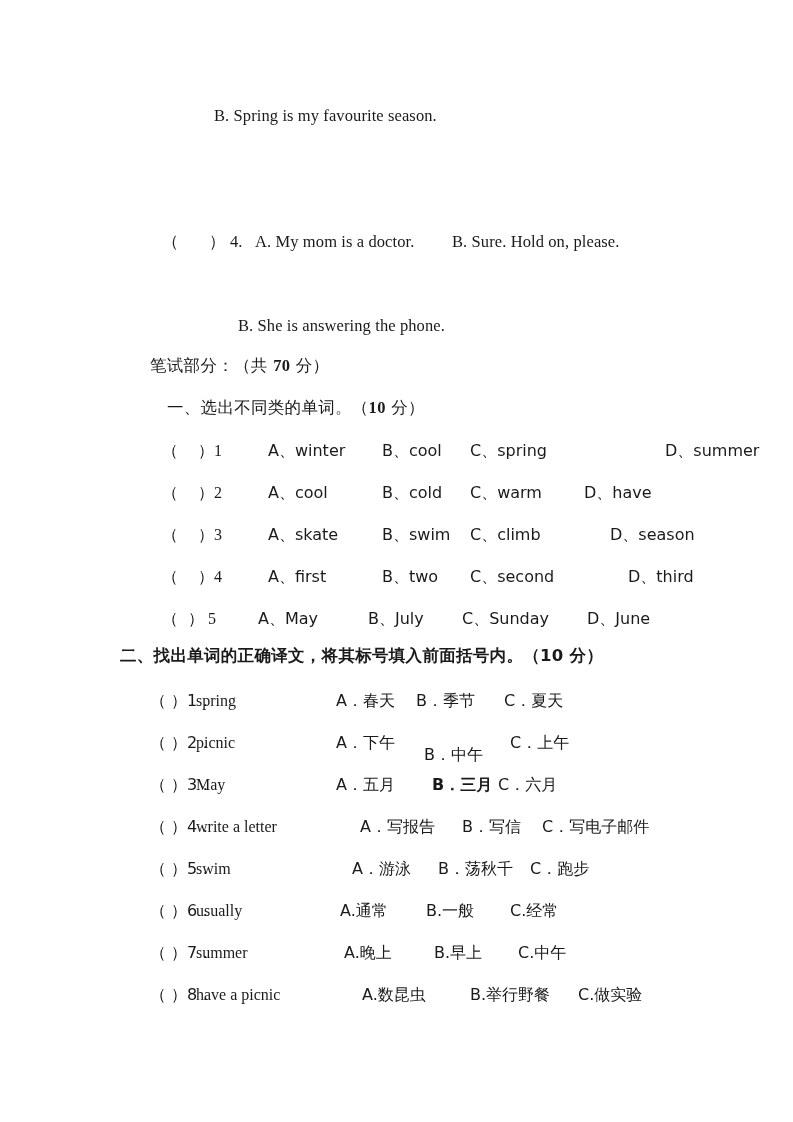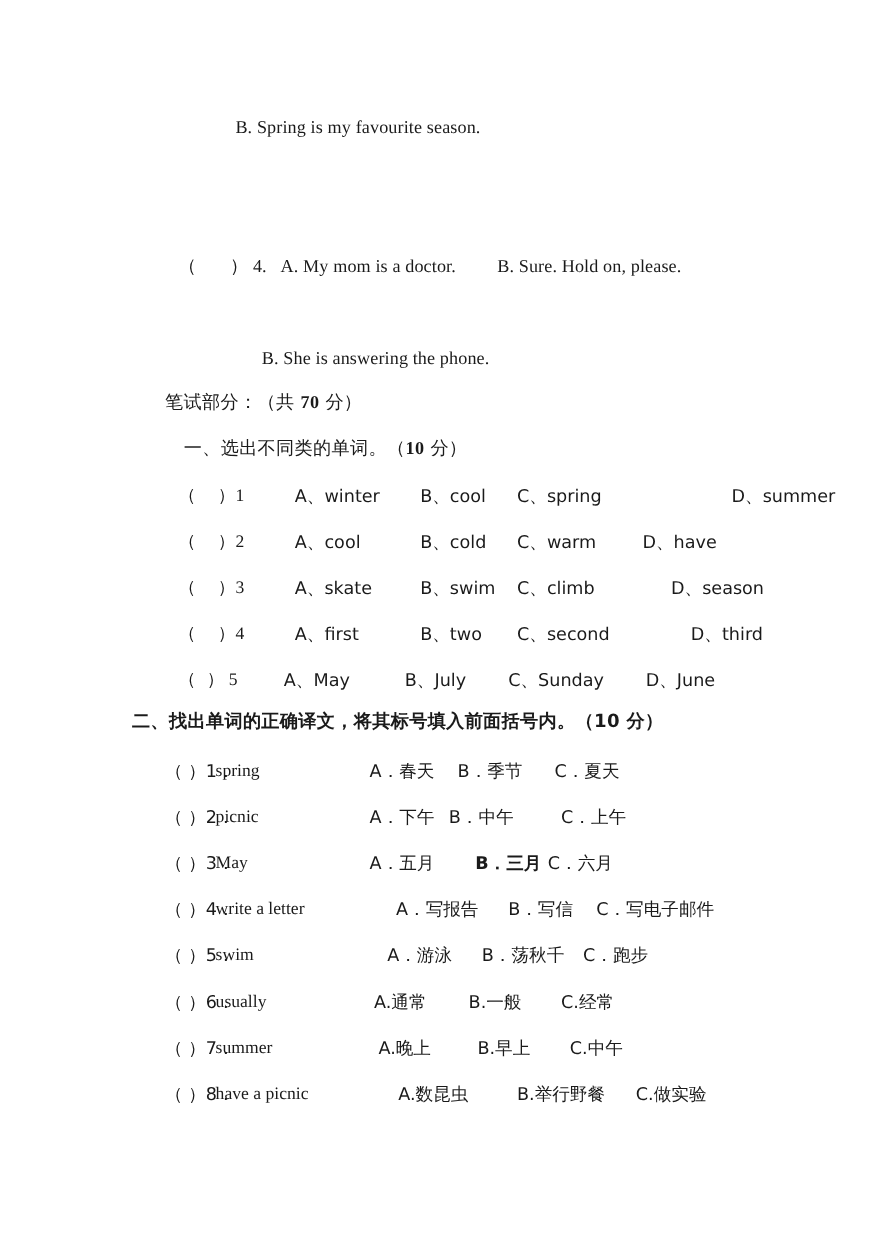--- a/index.html
+++ b/index.html
@@ -181,21 +181,21 @@
     <span class="c-word">spring</span>
     <span class="cjk" style="left:186px;">A．春天</span>
     <span class="cjk" style="left:266px;">B．季节</span>
     <span class="cjk" style="left:354px;">C．夏天</span>
   </div>
 
   <div class="line q2-row" style="left:150px; top:735px; width:560px; height:20px;">
     <span class="c-paren cjk">（  ）2．</span>
     <span class="c-word">picnic</span>
     <span class="cjk" style="left:186px;">A．下午</span>
-    <span class="cjk" style="left:258px;">B．中午</span>
+    <span class="cjk" style="left:274px;margin-top:12px;">B．中午</span>
     <span class="cjk" style="left:360px;">C．上午</span>
   </div>
 
   <div class="line q2-row" style="left:150px; top:777px; width:560px; height:20px;">
     <span class="c-paren cjk">（  ）3．</span>
     <span class="c-word">May</span>
     <span class="cjk" style="left:186px;">A．五月</span>
     <span class="cjk" style="left:282px;font-weight:bold;">B．三月</span>
     <span class="cjk" style="left:348px;">C．六月</span>
   </div>

